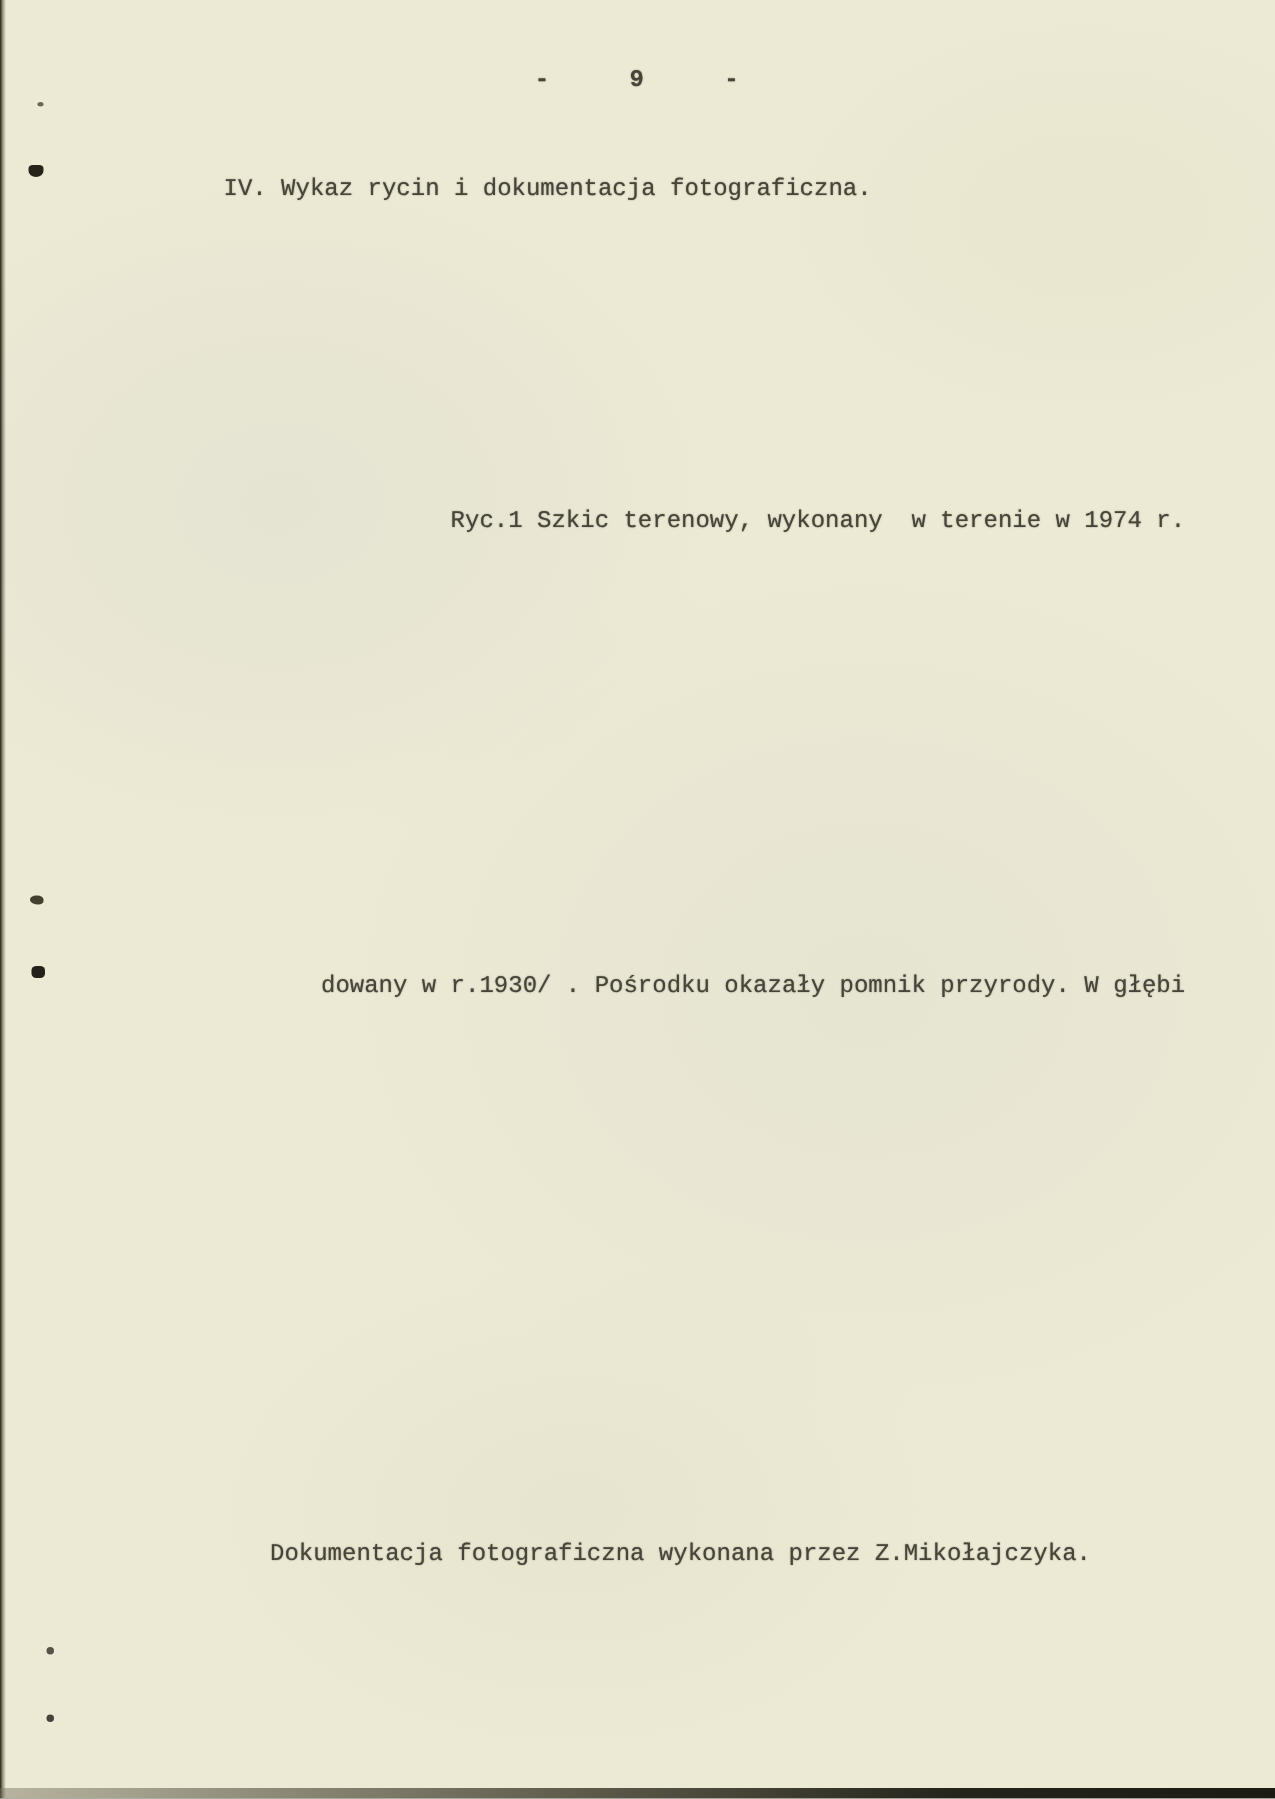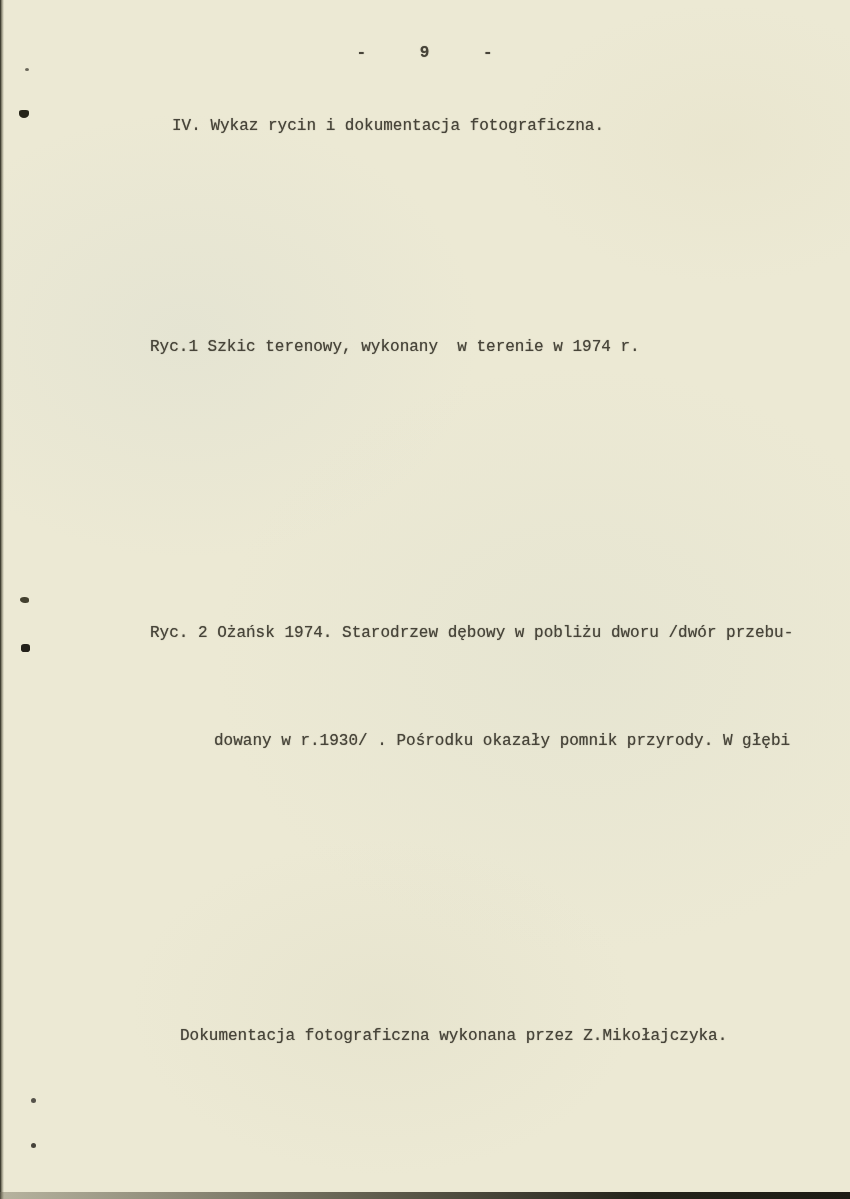--- a/index.html
+++ b/index.html
@@ -24,30 +24,30 @@
     text-shadow:0 0 1px rgba(71,68,57,0.7);
   }
   .page-number{
     position:absolute;top:44px;left:0;width:100%;
     text-align:center;
     word-spacing:42px;
     font-weight:bold;
     letter-spacing:1px;
   }
   .title{
-    position:absolute;top:116px;left:172px;
+    position:absolute;top:116px;left:149px;
     line-height:20px;
   }
   .entries{
     position:absolute;top:151px;left:150px;
     line-height:35.8px;
   }
-  .entry{margin:0;padding:0;}
+  .entry{margin:0;padding:0;text-align:right;}
   .line{margin:0;padding:0;}
-  .line.cont{padding-left:64px;}
+  .line.cont{padding-left:64px;margin-top:24px;}
   .footer{
     position:absolute;top:1026px;left:180px;
     line-height:20px;
     text-align:center;
   }
   
   .edge-left{
     position:absolute;left:0;top:0;width:4px;height:100%;
     background:linear-gradient(to right,#212016 0%, rgba(80,77,58,0.55) 45%, rgba(80,77,58,0) 100%);
   }
@@ -72,21 +72,20 @@
 
   <div class="typed title">IV. Wykaz rycin i dokumentacja fotograficzna.</div>
 
   <div class="typed entries">
 
     <div class="entry">
       <div class="line first">Ryc.1 Szkic terenowy, wykonany  w terenie w 1974 r.</div>
     </div>
 
     <div class="entry">
-      <div class="line first">Ryc. 2 Ożańsk 1974. Starodrzew dębowy w pobliżu dworu /dwór przebu-</div>
       <div class="line cont">dowany w r.1930/ . Pośrodku okazały pomnik przyrody. W głębi</div>
     </div>
 
     <div class="entry">
       
       
     </div>
 
     
 

